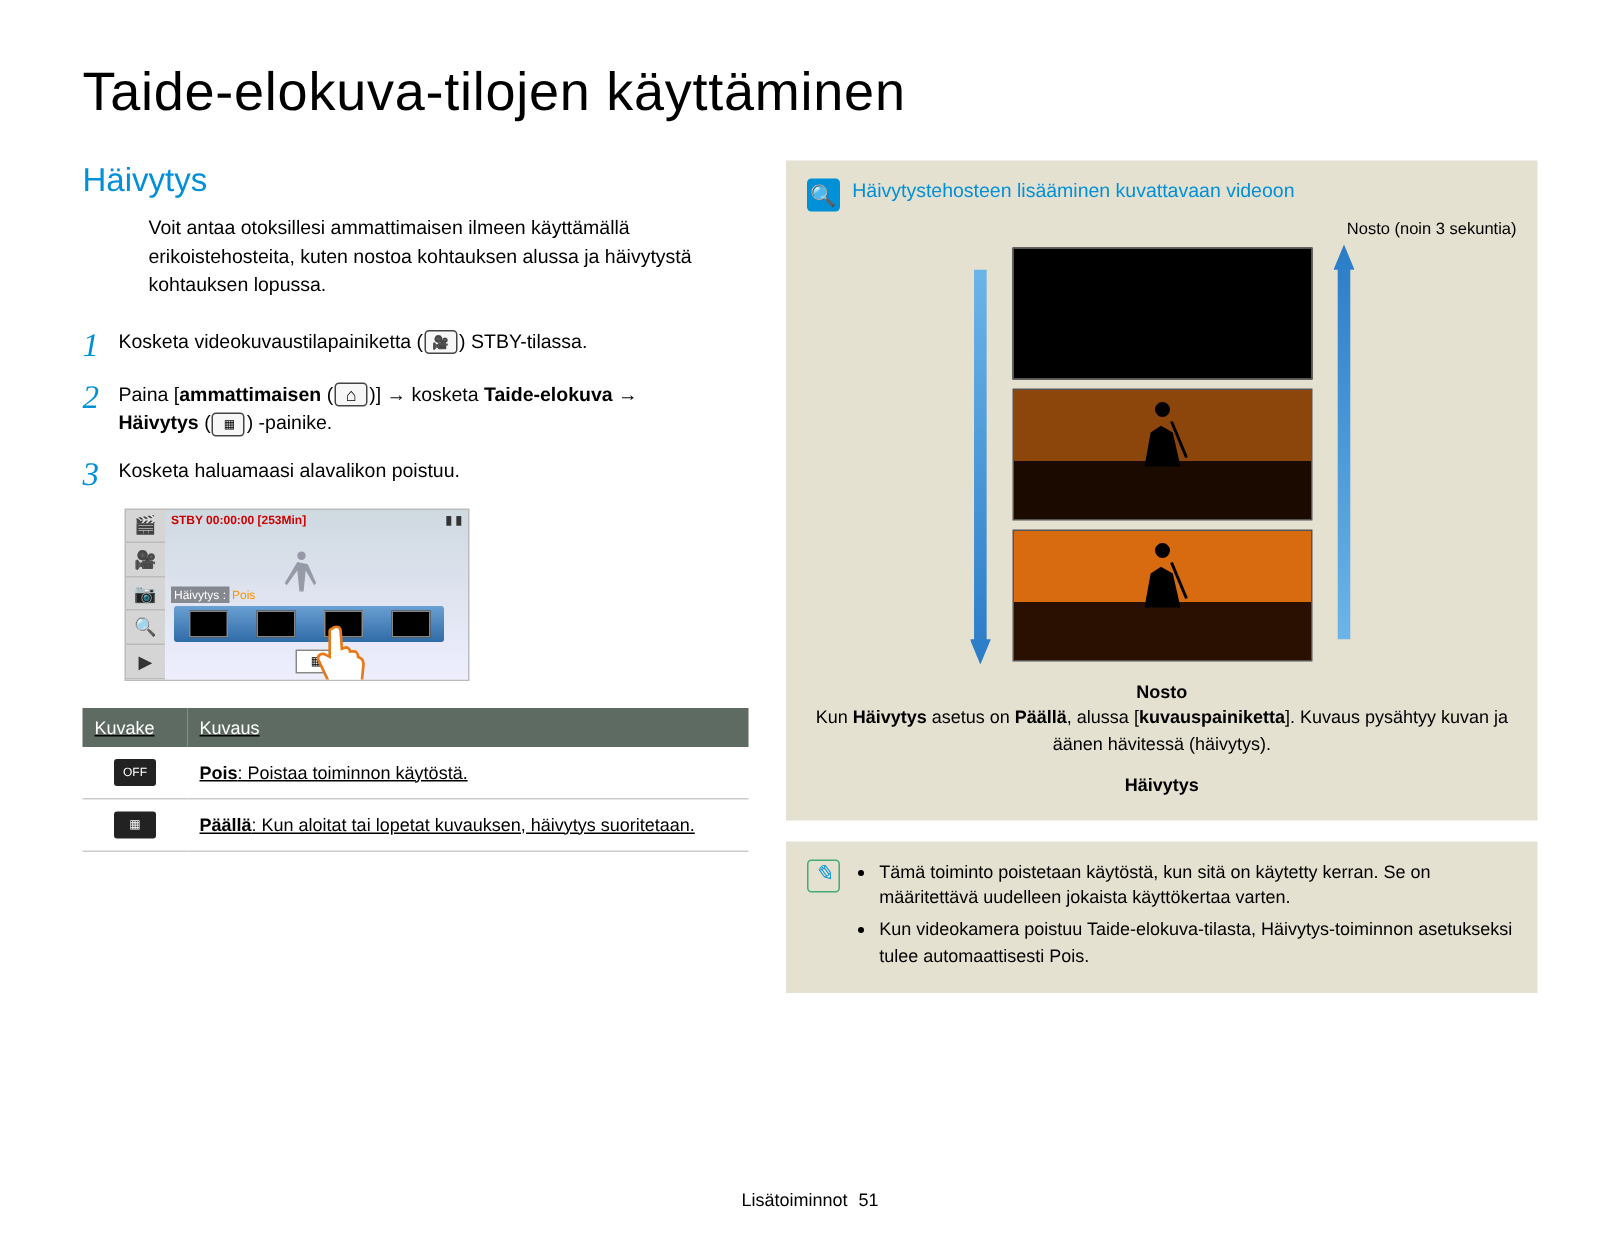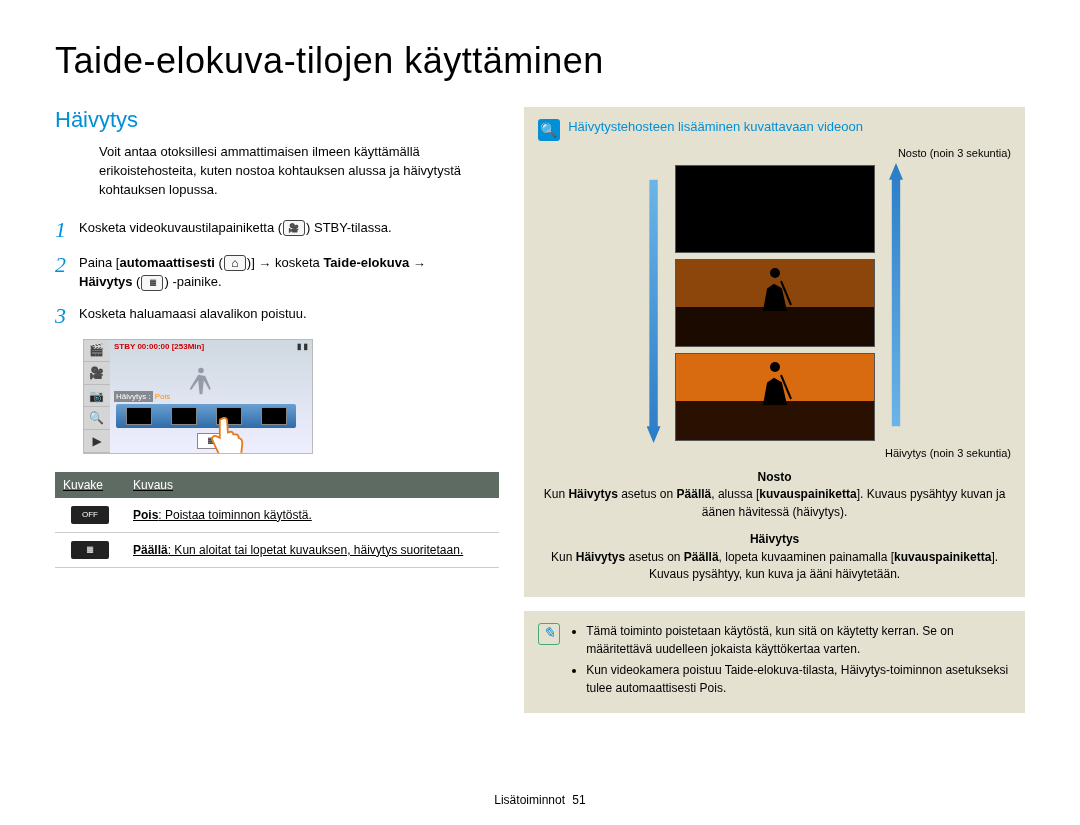--- a/index.html
+++ b/index.html
@@ -146,21 +146,21 @@
     font-weight: normal;
     padding: 6px 8px;
   }
   .opt-table td {
     border-bottom: 1px solid #ccc;
     padding: 8px;
     vertical-align: middle;
   }
   .opt-table td:first-child { width: 70px; text-align: center; }
   .small-icon-cell {
-    display:inline-block; width:38px; height:18px;
+    display:inline-block; width:28px; height:18px;
     background:#222; color:#fff; font-size:8px;
     display:inline-flex; align-items:center; justify-content:center;
     border-radius:2px;
   }
 
   
   .callout-box {
     background: #e4e1d1;
     padding: 12px 14px 14px 14px;
     position: relative;
@@ -267,21 +267,21 @@
         <li class="step">
           <span class="step-num">1</span>
           <span class="step-text">
             <span>Kosketa videokuvaustilapainiketta (</span><span class="inline-icon">🎥</span><span>) STBY-tilassa.</span>
           </span>
         </li>
 
         <li class="step">
           <span class="step-num">2</span>
           <span class="step-text">
-            <span>Paina [</span><b>automaattisesti</b><span> (</span><span class="inline-icon home-icon"></span><span>)] → kosketa </span><b>Taide-elokuva</b><span> → </span><br>
+            <span>Paina [</span><b>ammattimaisen</b><span> (</span><span class="inline-icon home-icon"></span><span>)] → kosketa </span><b>Taide-elokuva</b><span> → </span><br>
             <b>Häivytys</b><span> (</span><span class="inline-icon grid-icon">▦</span><span>) -painike.</span>
           </span>
         </li>
 
         <li class="step">
           <span class="step-num">3</span>
           <span class="step-text">Kosketa haluamaasi alavalikon poistuu.</span>
         </li>
       </ol>
 
@@ -367,34 +367,30 @@
                 <svg viewBox="0 0 40 46">
                     <path d="M20 2a4 4 0 110 8 4 4 0 010-8zM9 44l4-22 6-4 7 4 5 22M26 14l10 24" stroke="#000" stroke-width="2" fill="#000"></path>
                   </svg>
               </div>
             </div>
           </div>
           <div class="arrow-col">
               <div class="arrow-long up"></div>
             </div>
         </div>
-        <div class="seq-caption">Häivytys (noin 3 sekuntia)</div>
 
         <div class="sub-block">
           <div class="sb-title">Nosto</div>
           <div>
             <span>Kun </span><b>Häivytys</b><span> asetus on </span><b>Päällä</b><span>, alussa [</span><b>kuvauspainiketta</b><span>]. Kuvaus pysähtyy kuvan ja äänen hävitessä (häivytys).</span>
           </div>
         </div>
 
         <div class="sub-block">
           <div class="sb-title">Häivytys</div>
-          <div>
-            <span>Kun </span><b>Häivytys</b><span> asetus on </span><b>Päällä</b><span>, lopeta kuvaaminen painamalla [</span><b>kuvauspainiketta</b><span>]. Kuvaus pysähtyy, kun kuva ja ääni häivytetään.</span>
-          </div>
         </div>
       </div>
 
       <div class="note-box">
         <div class="note-icon">✎</div>
         <ul class="note-list">
           <li>Tämä toiminto poistetaan käytöstä, kun sitä on käytetty kerran. Se on määritettävä uudelleen jokaista käyttökertaa varten.</li>
           <li>
             <span>Kun videokamera poistuu Taide-elokuva-tilasta, Häivytys-toiminnon asetukseksi tulee automaattisesti Pois.</span>
           </li>

